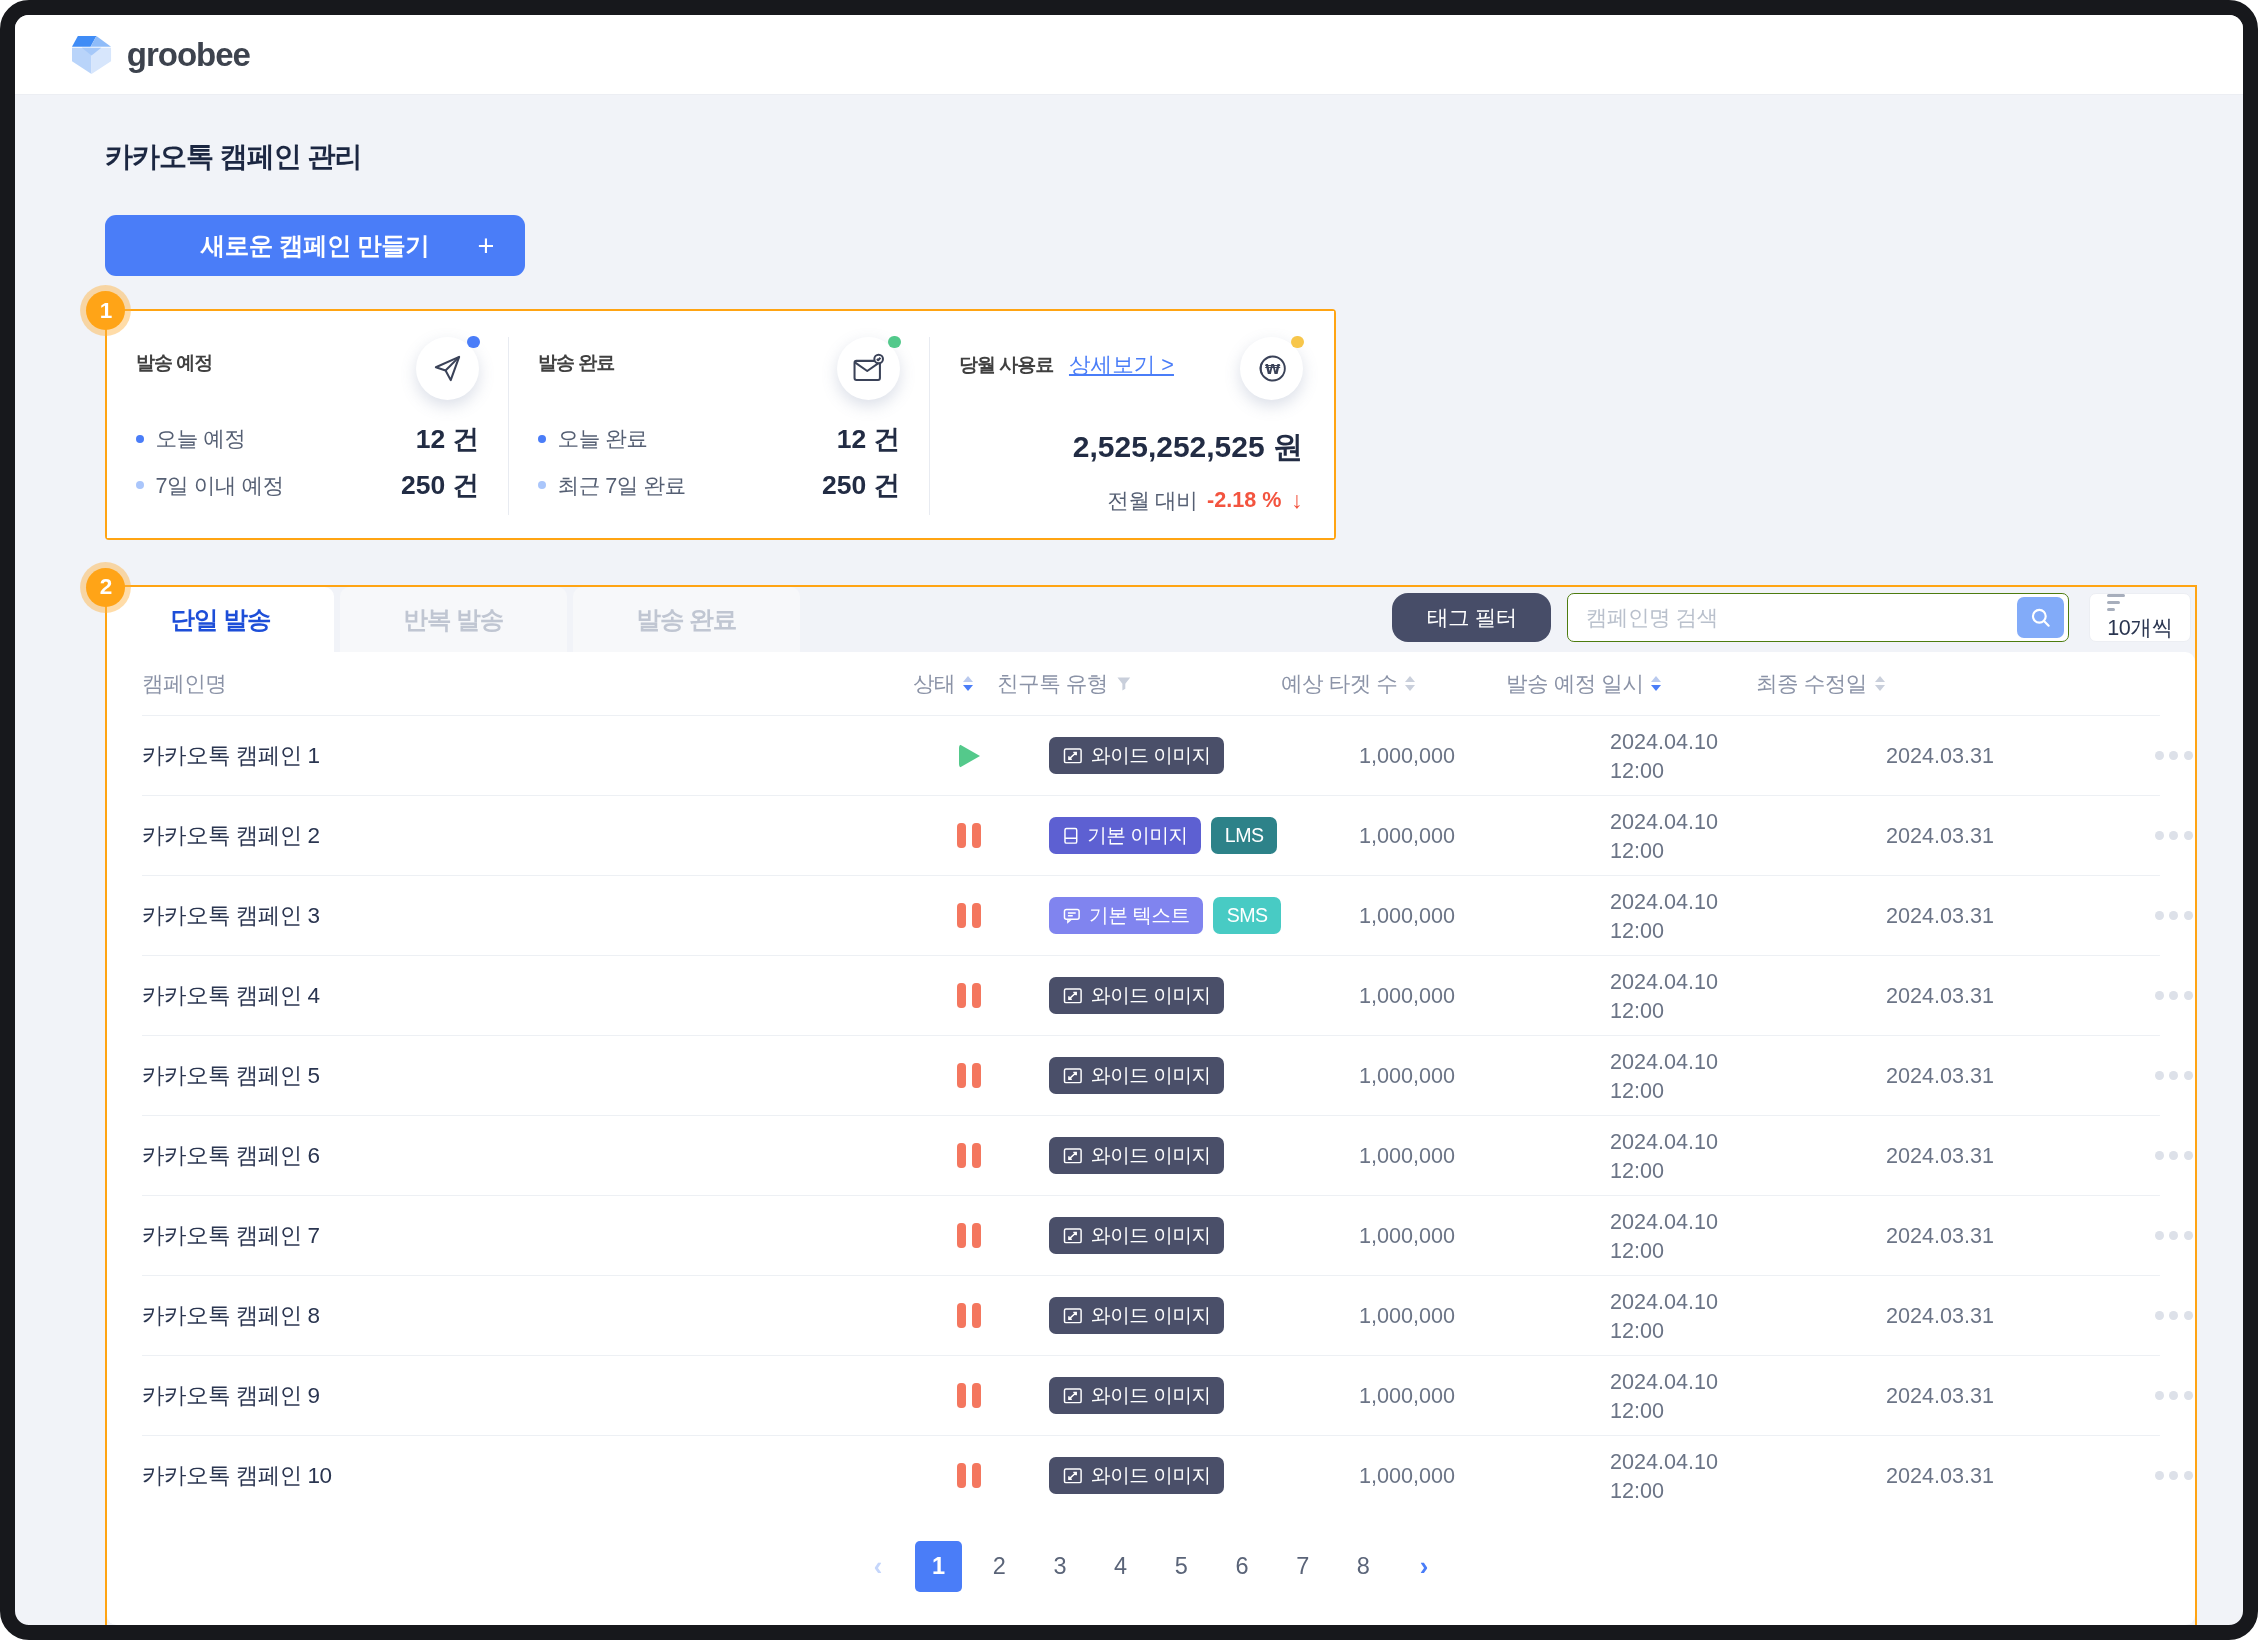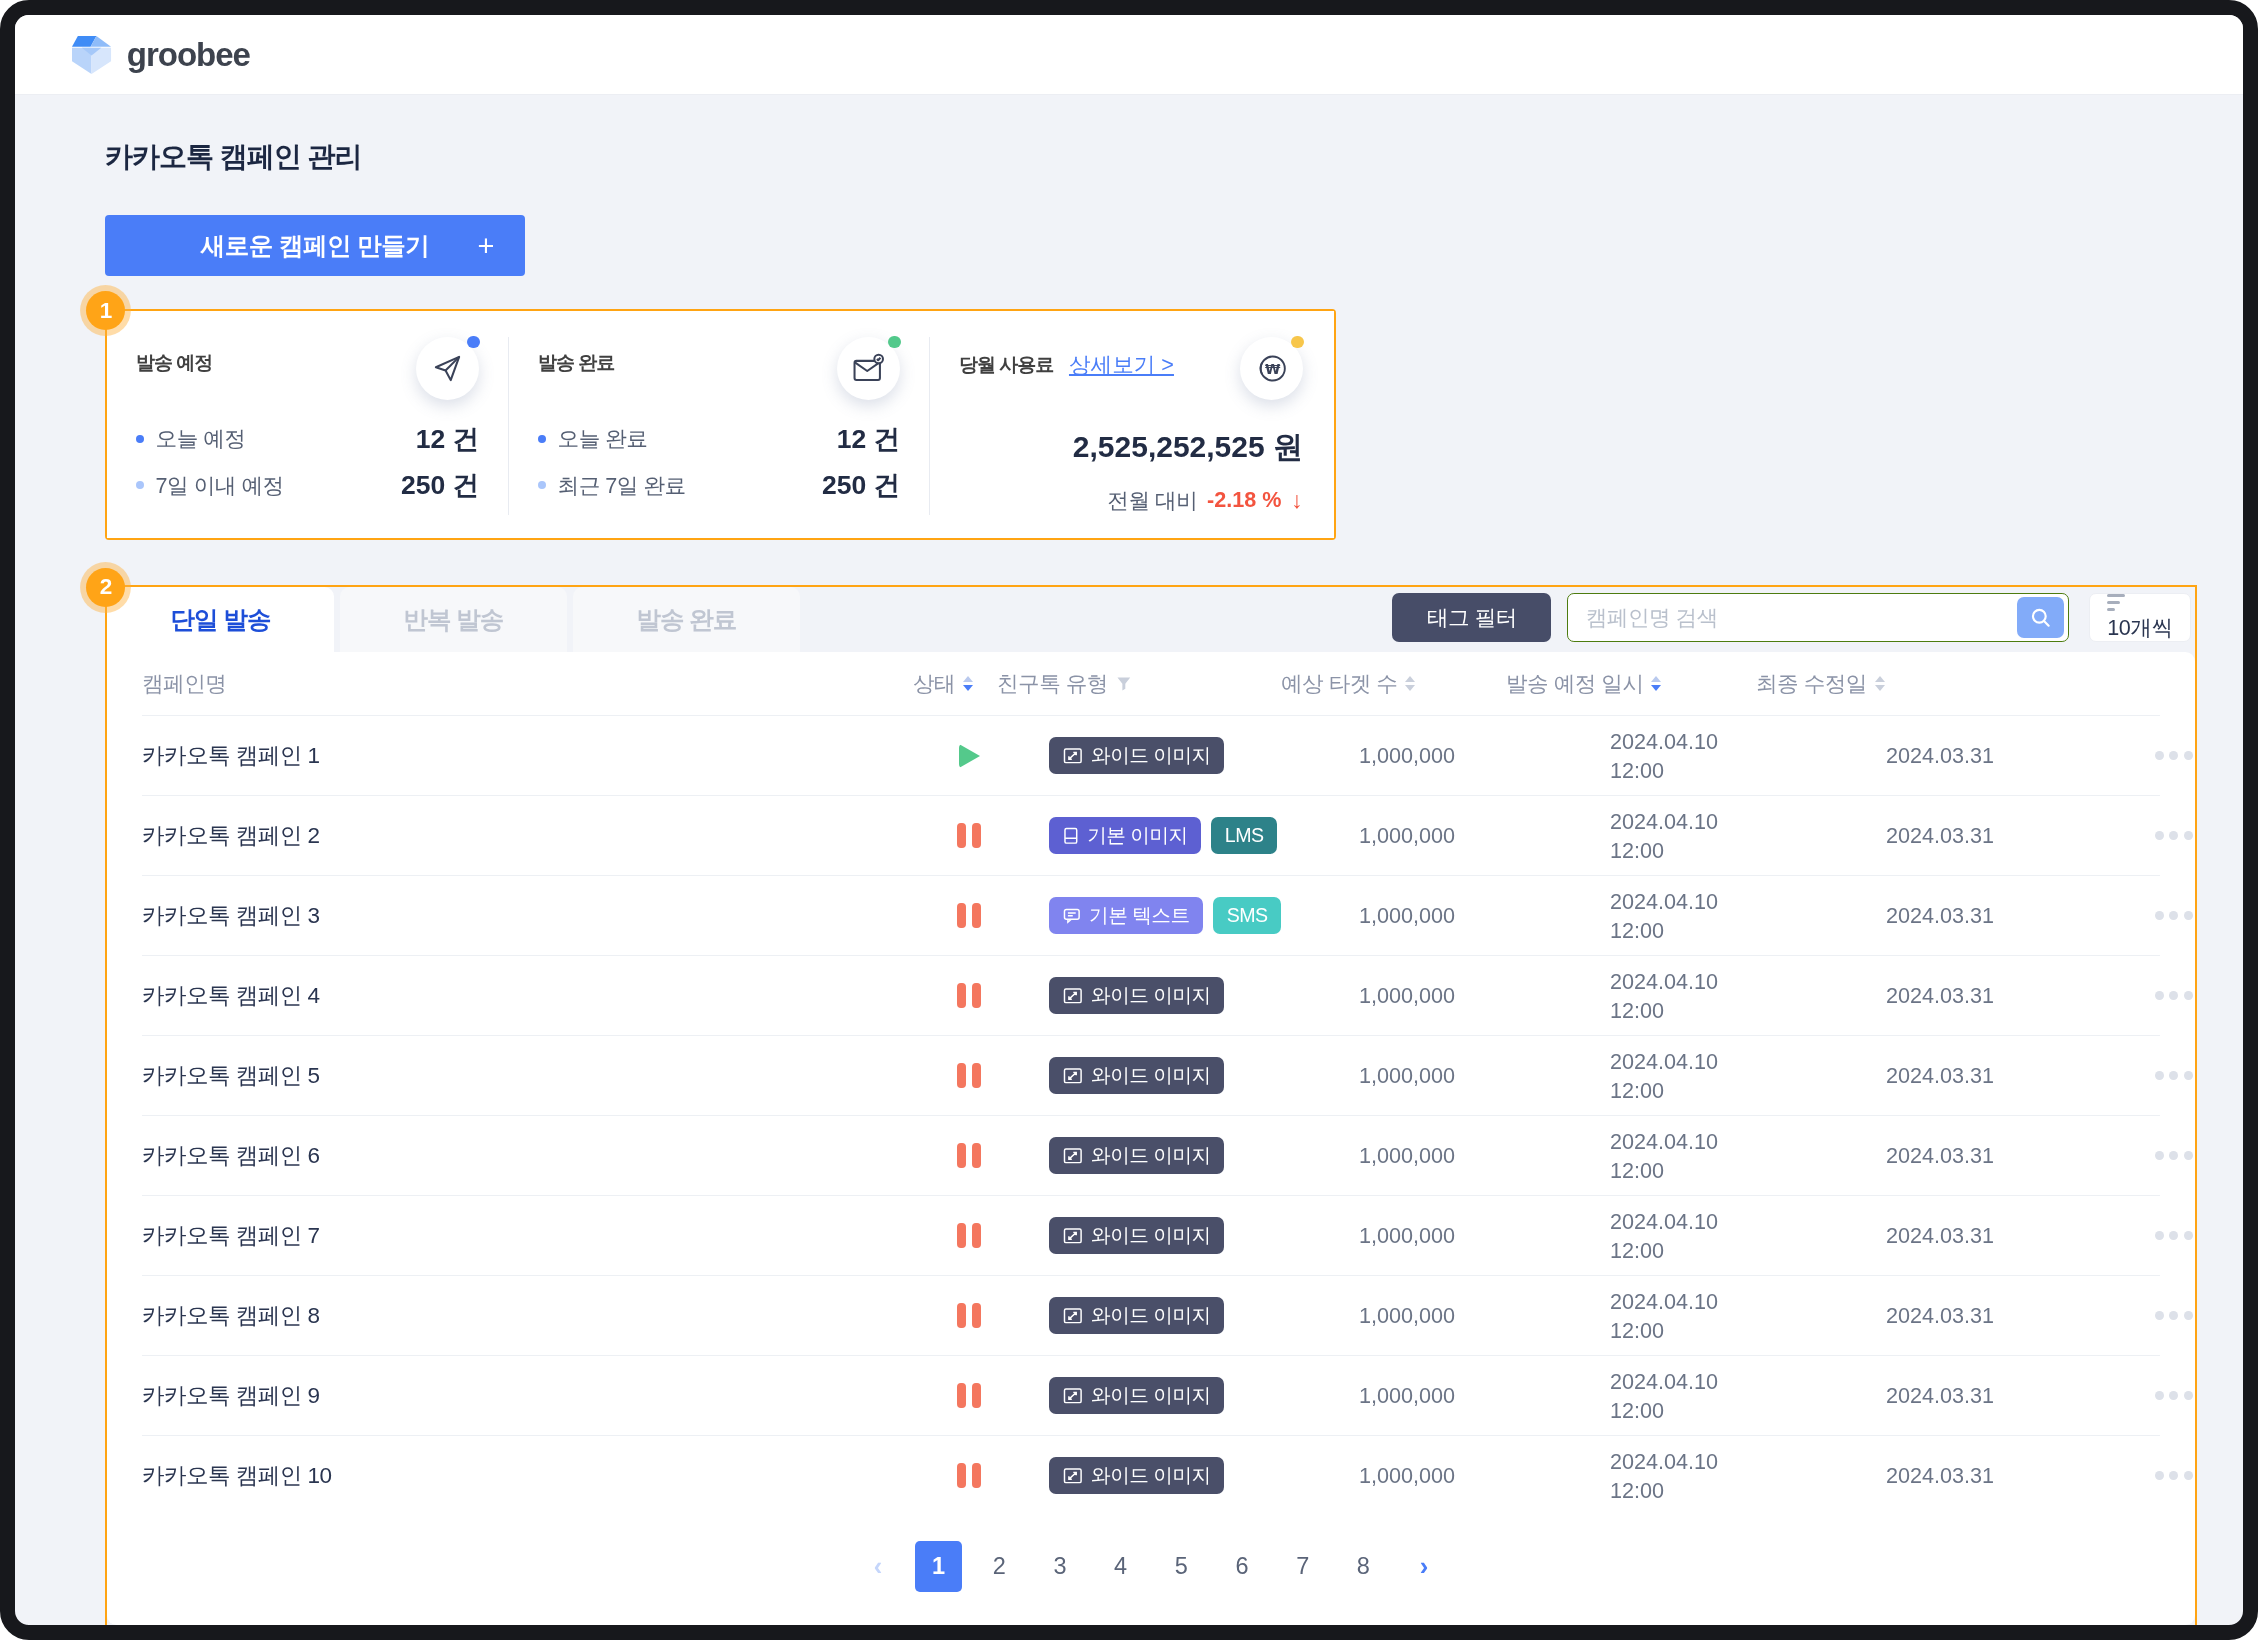--- a/index.html
+++ b/index.html
@@ -7,21 +7,21 @@
   .frame { position:absolute; inset:0; border:15.7px solid #17181c; border-radius:29px; overflow:hidden; background:#f1f3f8; }
 
   
   .topbar { height:80px; background:#ffffff; display:flex; align-items:center; padding-left:55px; border-bottom:1px solid #eceef3; }
   .logo { display:flex; align-items:center; gap:11.8px; cursor:pointer; }
   .logo-text { font-size:33px; font-weight:bold; color:#3d434e; letter-spacing:-1px; }
 
   .main { padding:0 0 0 90px; }
   .page-title { font-size:28px; font-weight:bold; color:#1c2742; letter-spacing:-1px; padding-top:43px; }
 
-  .new-btn { position:relative; margin-top:39px; width:420px; height:61px; background:#4a7df8; border:none; border-radius:4px; color:#fff; font-size:24.5px; font-weight:bold; font-family:inherit; cursor:pointer; display:flex; align-items:center; justify-content:center; letter-spacing:-0.5px; }
+  .new-btn { position:relative; margin-top:39px; width:420px; height:61px; background:#4a7df8; border:none; border-radius:11px; color:#fff; font-size:24.5px; font-weight:bold; font-family:inherit; cursor:pointer; display:flex; align-items:center; justify-content:center; letter-spacing:-0.5px; }
   .new-btn .plus { position:absolute; right:31px; top:50%; transform:translateY(-50%); font-size:29px; font-weight:normal; }
 
   
   .ann-box { position:relative; border:2.9px solid #ffa413; }
   .ann-badge { position:absolute; top:-19.6px; left:-20.6px; width:39px; height:39px; border-radius:50%; background:#ffa417; color:#fff; font-size:22.5px; font-weight:bold; display:flex; align-items:center; justify-content:center; box-shadow:0 0 0 5.9px rgba(255,178,61,0.45); z-index:6; }
 
   
   .stats-box { margin-top:33px; width:1231px; background:#fff; border-radius:3.9px; }
   .stats-card { display:flex; background:#fff; padding:25.5px 0 23.5px; }
   .stat { width:401px; padding:0 29px; }
@@ -44,21 +44,21 @@
   .usage-compare .lbl { color:#555f73; letter-spacing:-0.5px; }
   .usage-compare .neg { color:#f3543f; font-weight:bold; }
   .usage-compare .arrow { color:#f3543f; font-size:23.5px; font-weight:bold; }
 
   
   .table-box { margin-top:45px; width:2092px; margin-bottom:55px; background:transparent; }
   .tabs-row { position:relative; height:65px; display:flex; gap:5.9px; }
   .tab { width:227px; height:65px; border-radius:9.8px 9.8px 0 0; display:flex; align-items:center; justify-content:center; font-size:24.5px; font-weight:bold; letter-spacing:-1px; background:#f7f8fa; color:#c0c6d2; cursor:pointer; }
   .tab.active { background:#ffffff; color:#1d4ed8; }
   .toolbar { position:absolute; right:3.9px; top:5.9px; display:flex; align-items:center; }
-  .tag-filter-btn { width:159px; height:49px; background:#474d68; border:none; border-radius:7px; color:#fff; font-size:21.6px; font-family:inherit; letter-spacing:-0.5px; cursor:pointer; }
+  .tag-filter-btn { width:159px; height:49px; background:#474d68; border:none; border-radius:16px; color:#fff; font-size:21.6px; font-family:inherit; letter-spacing:-0.5px; cursor:pointer; }
   .search-wrap { margin-left:15.7px; width:502px; height:49px; background:#fff; border:1px solid #4d7c0f; border-radius:6.9px; display:flex; align-items:center; }
   .search-wrap input { flex:1; border:none; outline:none; background:transparent; padding:0 17.6px; font-size:21.6px; font-family:inherit; color:#2a3550; }
   .search-wrap input::placeholder { color:#b9c0cc; letter-spacing:-0.5px; }
   .search-btn { width:47px; height:41px; margin-right:3.9px; background:#82abf9; border:none; border-radius:6.9px; cursor:pointer; display:flex; align-items:center; justify-content:center; }
   .page-size { margin-left:19.6px; height:49px; background:#fff; border:1px solid #eceef3; border-radius:6.9px; display:flex; align-items:flex-start; gap:2px; padding:0 17.6px; cursor:pointer;flex-direction:column; }
   .page-size .label { font-size:21.6px; color:#2a3550; letter-spacing:-0.5px; }
   .sort-lines { display:flex; flex-direction:column; gap:3.9px; }
   .sort-lines i { display:block; height:2.9px; background:#a7aebc; border-radius:2px; }
   .sort-lines i:nth-child(1){width:17.6px;} .sort-lines i:nth-child(2){width:12.7px;} .sort-lines i:nth-child(3){width:7.8px;}
 

